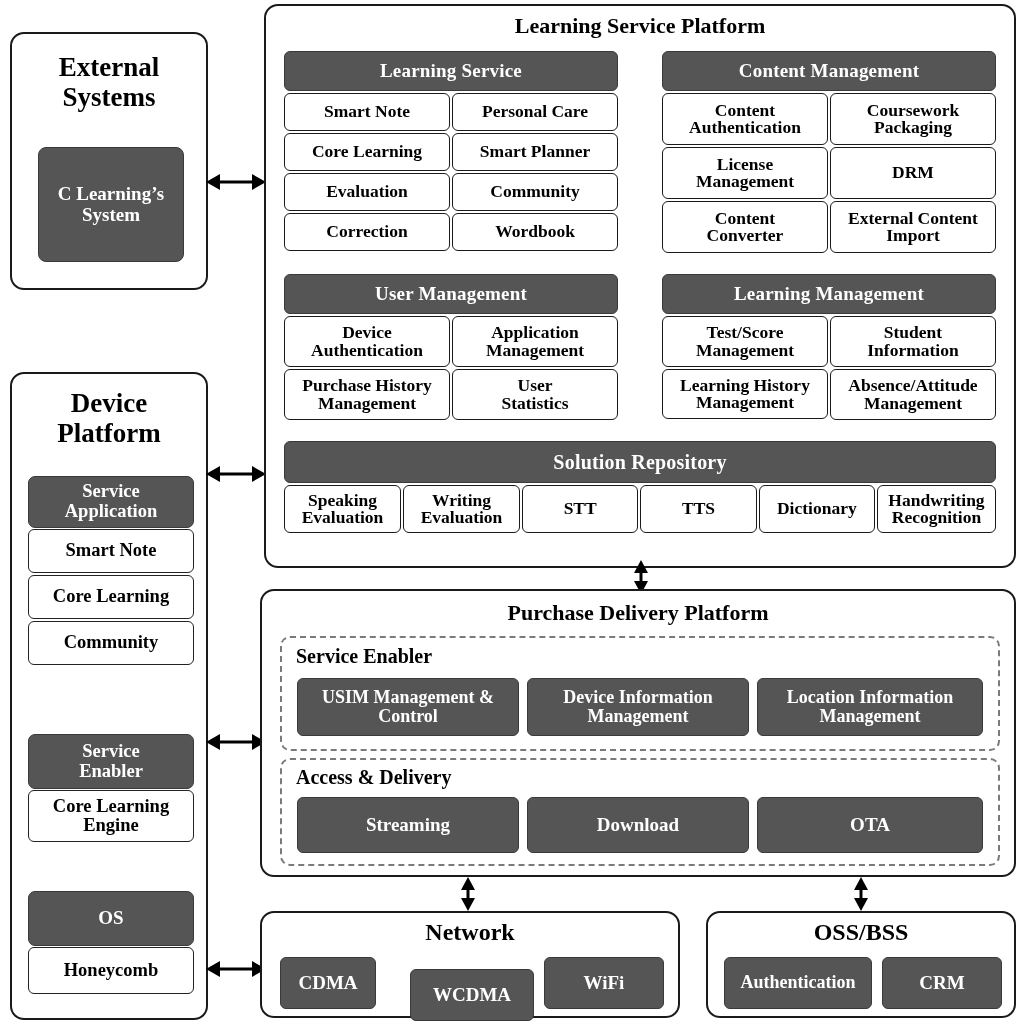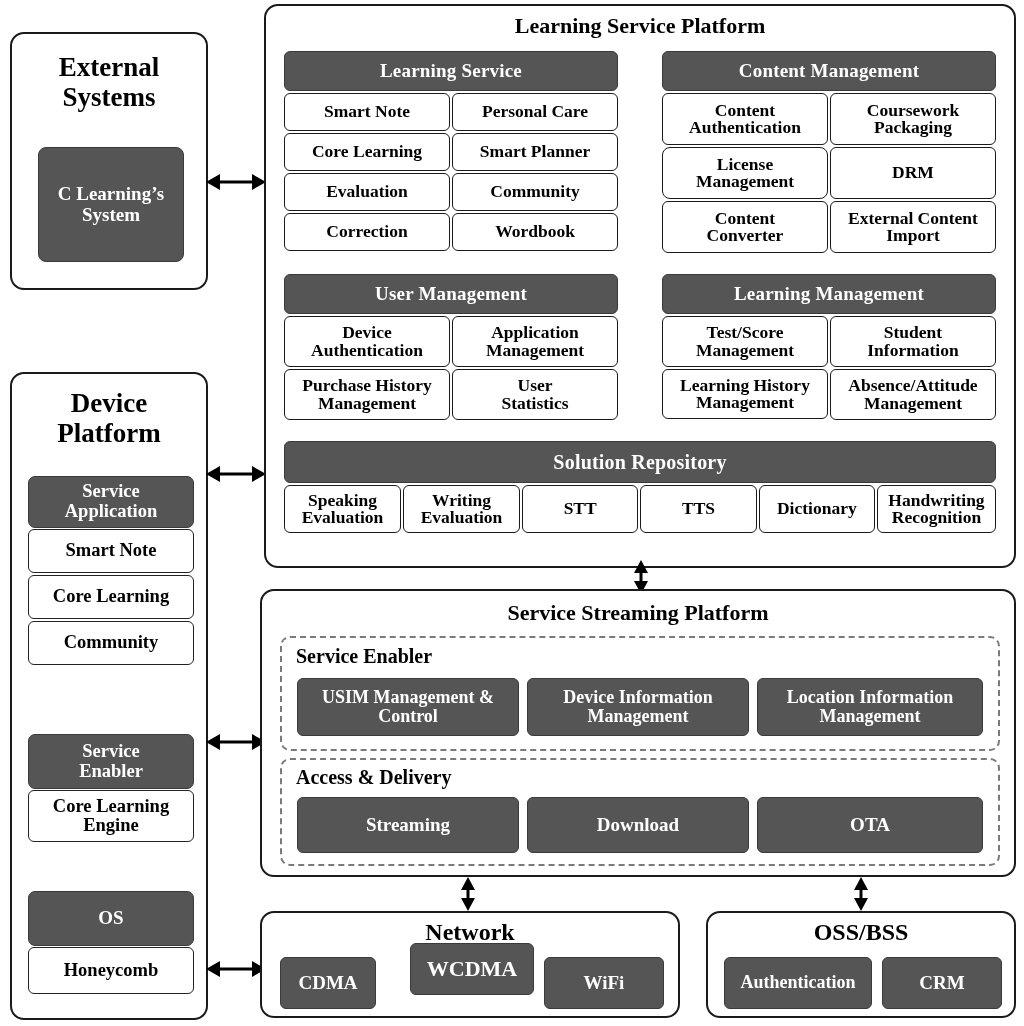--- a/index.html
+++ b/index.html
@@ -237,21 +237,21 @@
 
   <div class="group" style="left:396px; top:45px; width:334px;">
     <div class="group-header">Content Management</div>
     <div class="cell-grid">
       <div class="cell" style="width:166px;height:52px;">
         <span style="display:block;width:150px;">Content Authentication</span>
         </div>
       <div class="cell" style="width:166px;height:52px;margin-left:2px;">
         <span style="display:block;width:130px;">Coursework Packaging</span>
         </div>
-      <div class="cell" style="width:166px;height:52px;border-radius:8px;">
+      <div class="cell" style="width:166px;height:52px;">
         <span style="display:block;width:130px;">License Management</span>
         </div>
       <div class="cell" style="width:166px;height:52px;margin-left:2px;">
         <span>DRM</span>
         </div>
       <div class="cell" style="width:166px;height:52px;">
         <span style="display:block;width:120px;">Content Converter</span>
         </div>
       <div class="cell" style="width:166px;height:52px;margin-left:2px;">
         <span style="display:block;width:162px;">External Content Import</span>
@@ -322,21 +322,21 @@
 
 <div class="arrow-v" style="left:629px; top:560px;">
   <svg width="24" height="34" viewBox="0 0 24 34">
     <line x1="12" y1="8" x2="12" y2="26" stroke="#000" stroke-width="3"></line>
     <polygon points="12,0 5,13 19,13" fill="#000"></polygon>
     <polygon points="12,34 5,21 19,21" fill="#000"></polygon>
   </svg>
 </div>
 
 <div class="panel" style="left:260px; top:589px; width:756px; height:288px;">
-  <div class="panel-title" style="font-size:22px; padding-top:10px;">Service Streaming Platform</div>
+  <div class="panel-title" style="font-size:22px; padding-top:10px;">Purchase Delivery Platform</div>
 
   <div class="dashed-box" style="left:18px; top:45px; width:720px; height:115px;">
     <div class="dashed-title" style="left:14px; top:7px;">Service Enabler</div>
     <div class="dark" style="position:absolute; left:15px; top:40px; width:222px; height:58px; font-size:18px;">
       <span style="display:block;width:210px;">USIM Management &amp; Control</span>
       </div>
     <div class="dark" style="position:absolute; left:245px; top:40px; width:222px; height:58px; font-size:18px;">
       <span style="display:block;width:200px;">Device Information Management</span>
       </div>
     <div class="dark" style="position:absolute; left:475px; top:40px; width:226px; height:58px; font-size:18px;">
@@ -371,21 +371,21 @@
     <polygon points="12,0 5,13 19,13" fill="#000"></polygon>
     <polygon points="12,34 5,21 19,21" fill="#000"></polygon>
   </svg>
 </div>
 
 <div class="panel" style="left:260px; top:911px; width:420px; height:107px;">
   <div class="panel-title small" style="padding-top:6px;">Network</div>
   <div class="dark" style="position:absolute; left:18px; top:44px; width:96px; height:52px; font-size:19px;">
     <span>CDMA</span>
     </div>
-  <div class="dark" style="position:absolute; left:148px; top:30px; width:124px; height:52px; font-size:22px;">
+  <div class="dark" style="position:absolute; left:148px; top:56px; width:124px; height:52px; font-size:19px;">
     <span>WCDMA</span>
     </div>
   <div class="dark" style="position:absolute; left:282px; top:44px; width:120px; height:52px; font-size:19px;">
     <span>WiFi</span>
     </div>
 </div>
 
 <div class="panel" style="left:706px; top:911px; width:310px; height:107px;">
   <div class="panel-title small" style="padding-top:6px;">OSS/BSS</div>
   <div class="dark" style="position:absolute; left:16px; top:44px; width:148px; height:52px; font-size:18px;">

